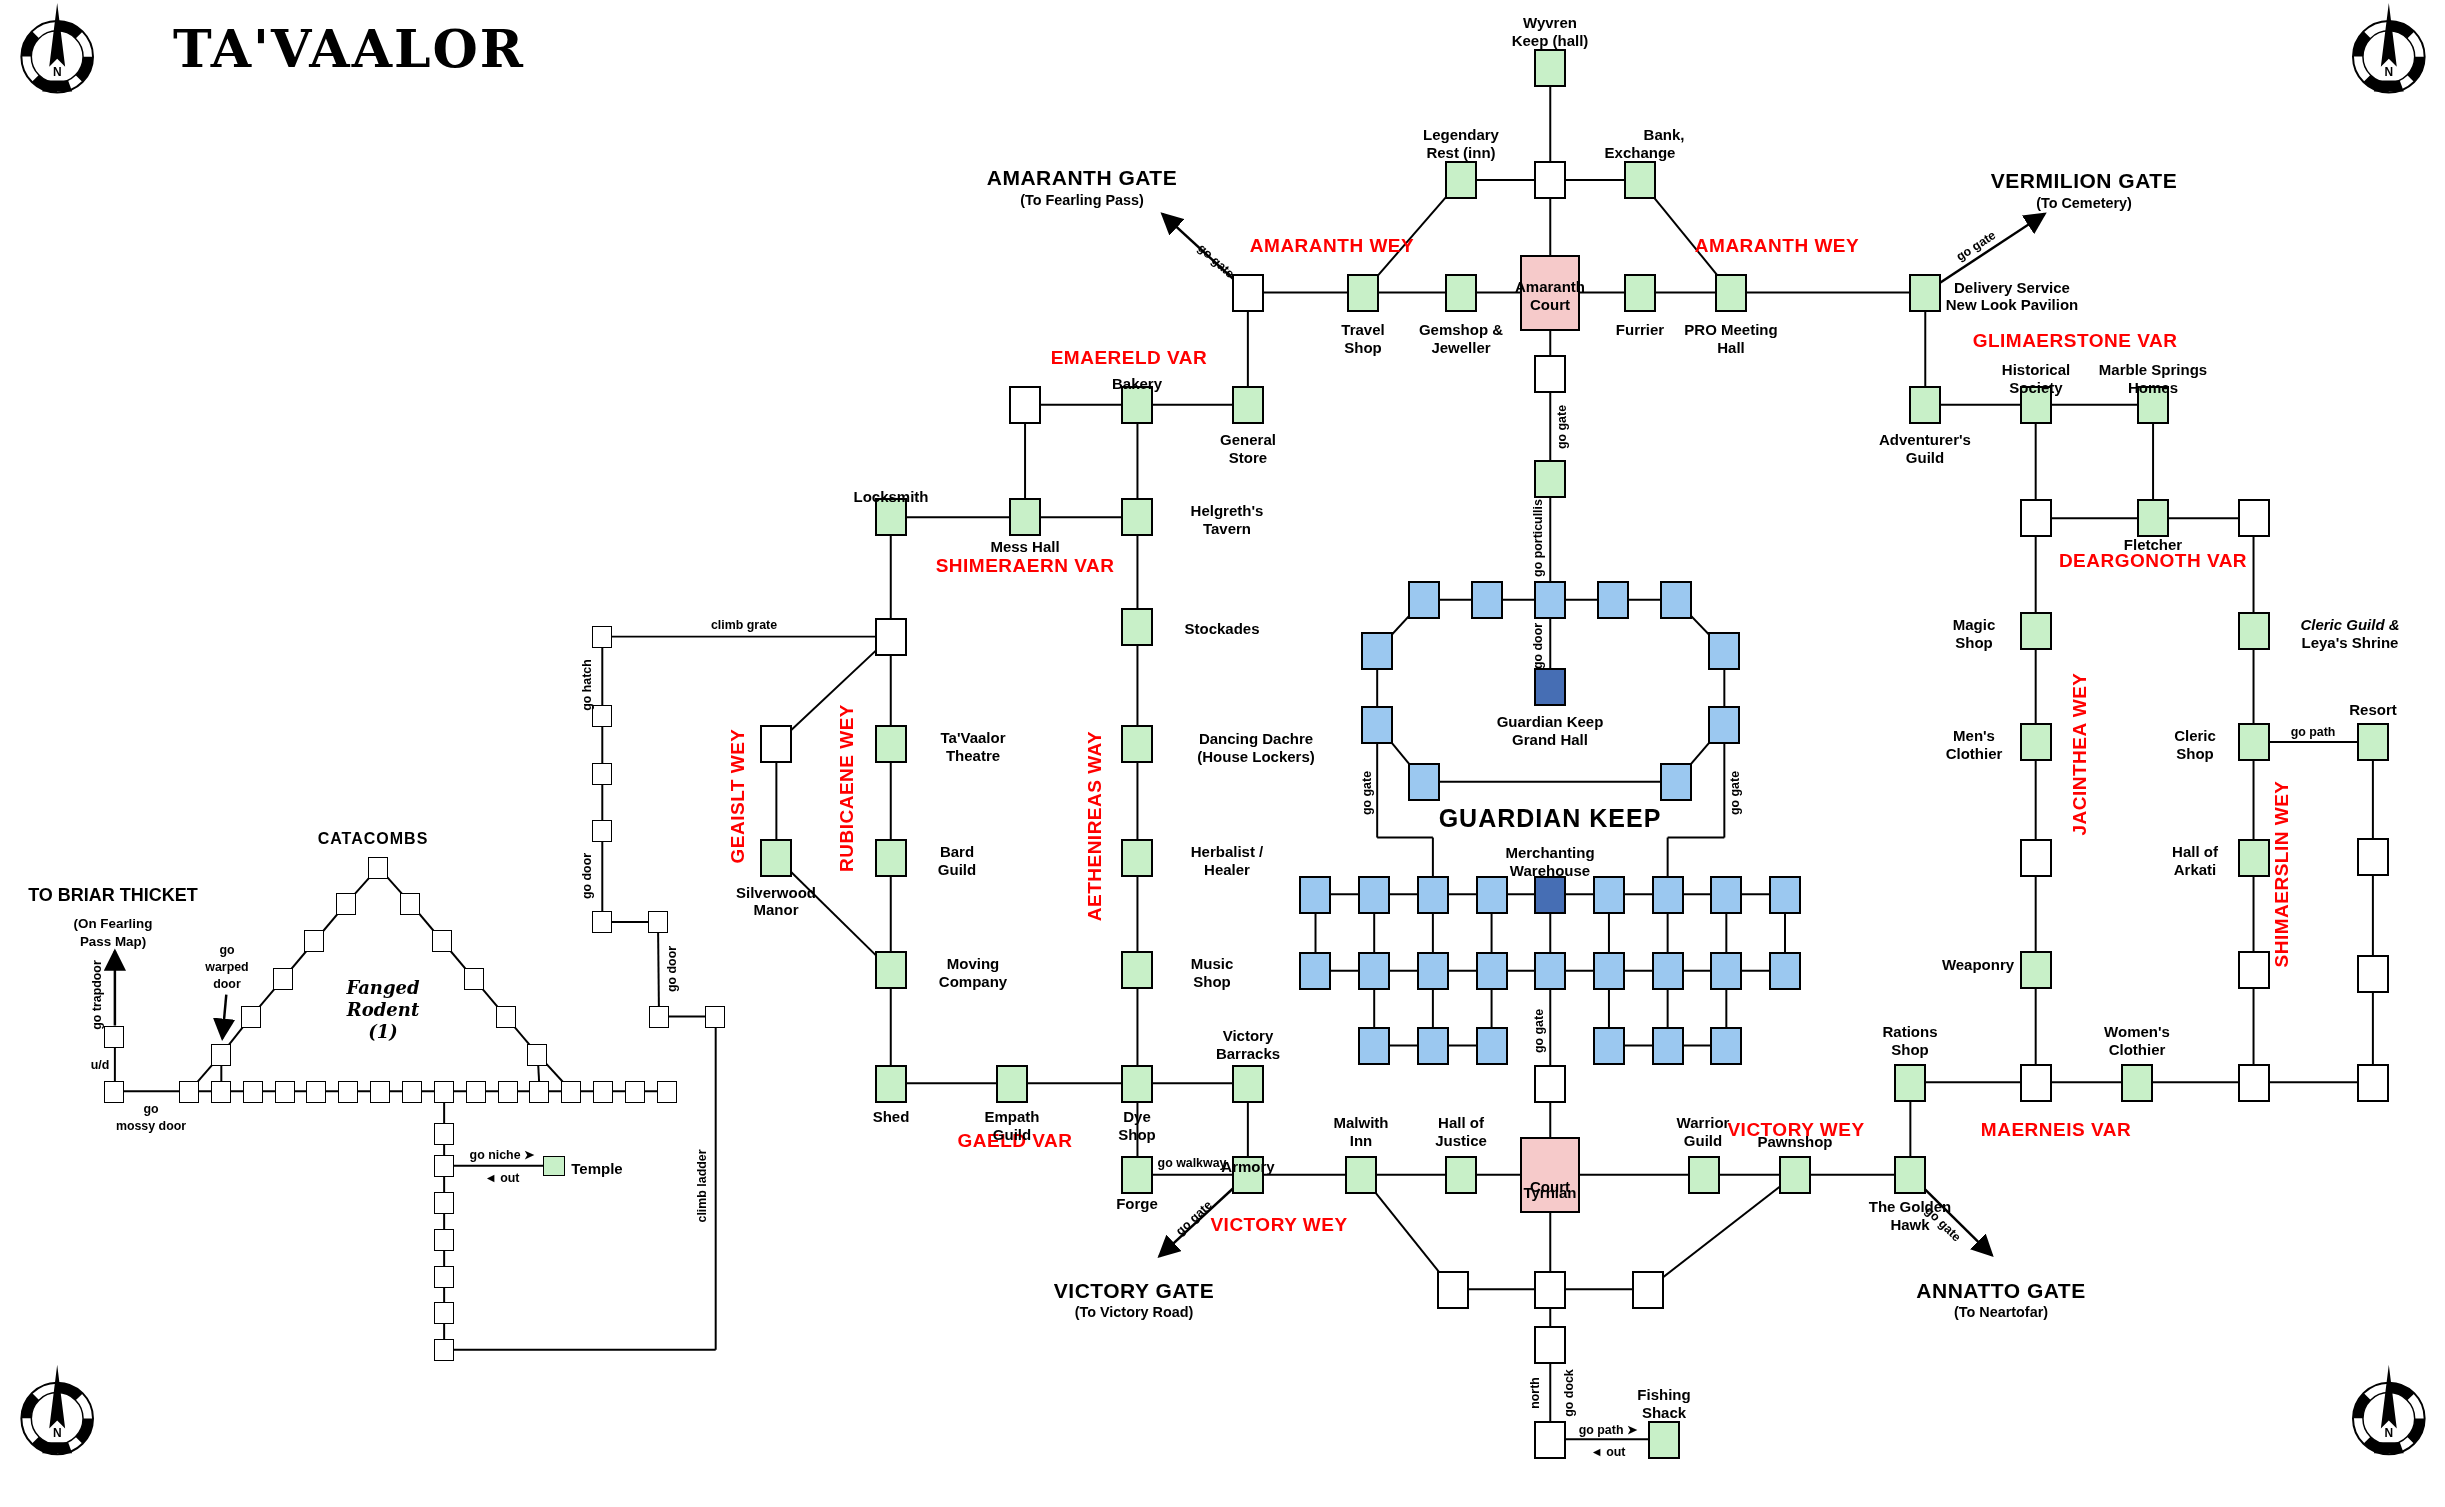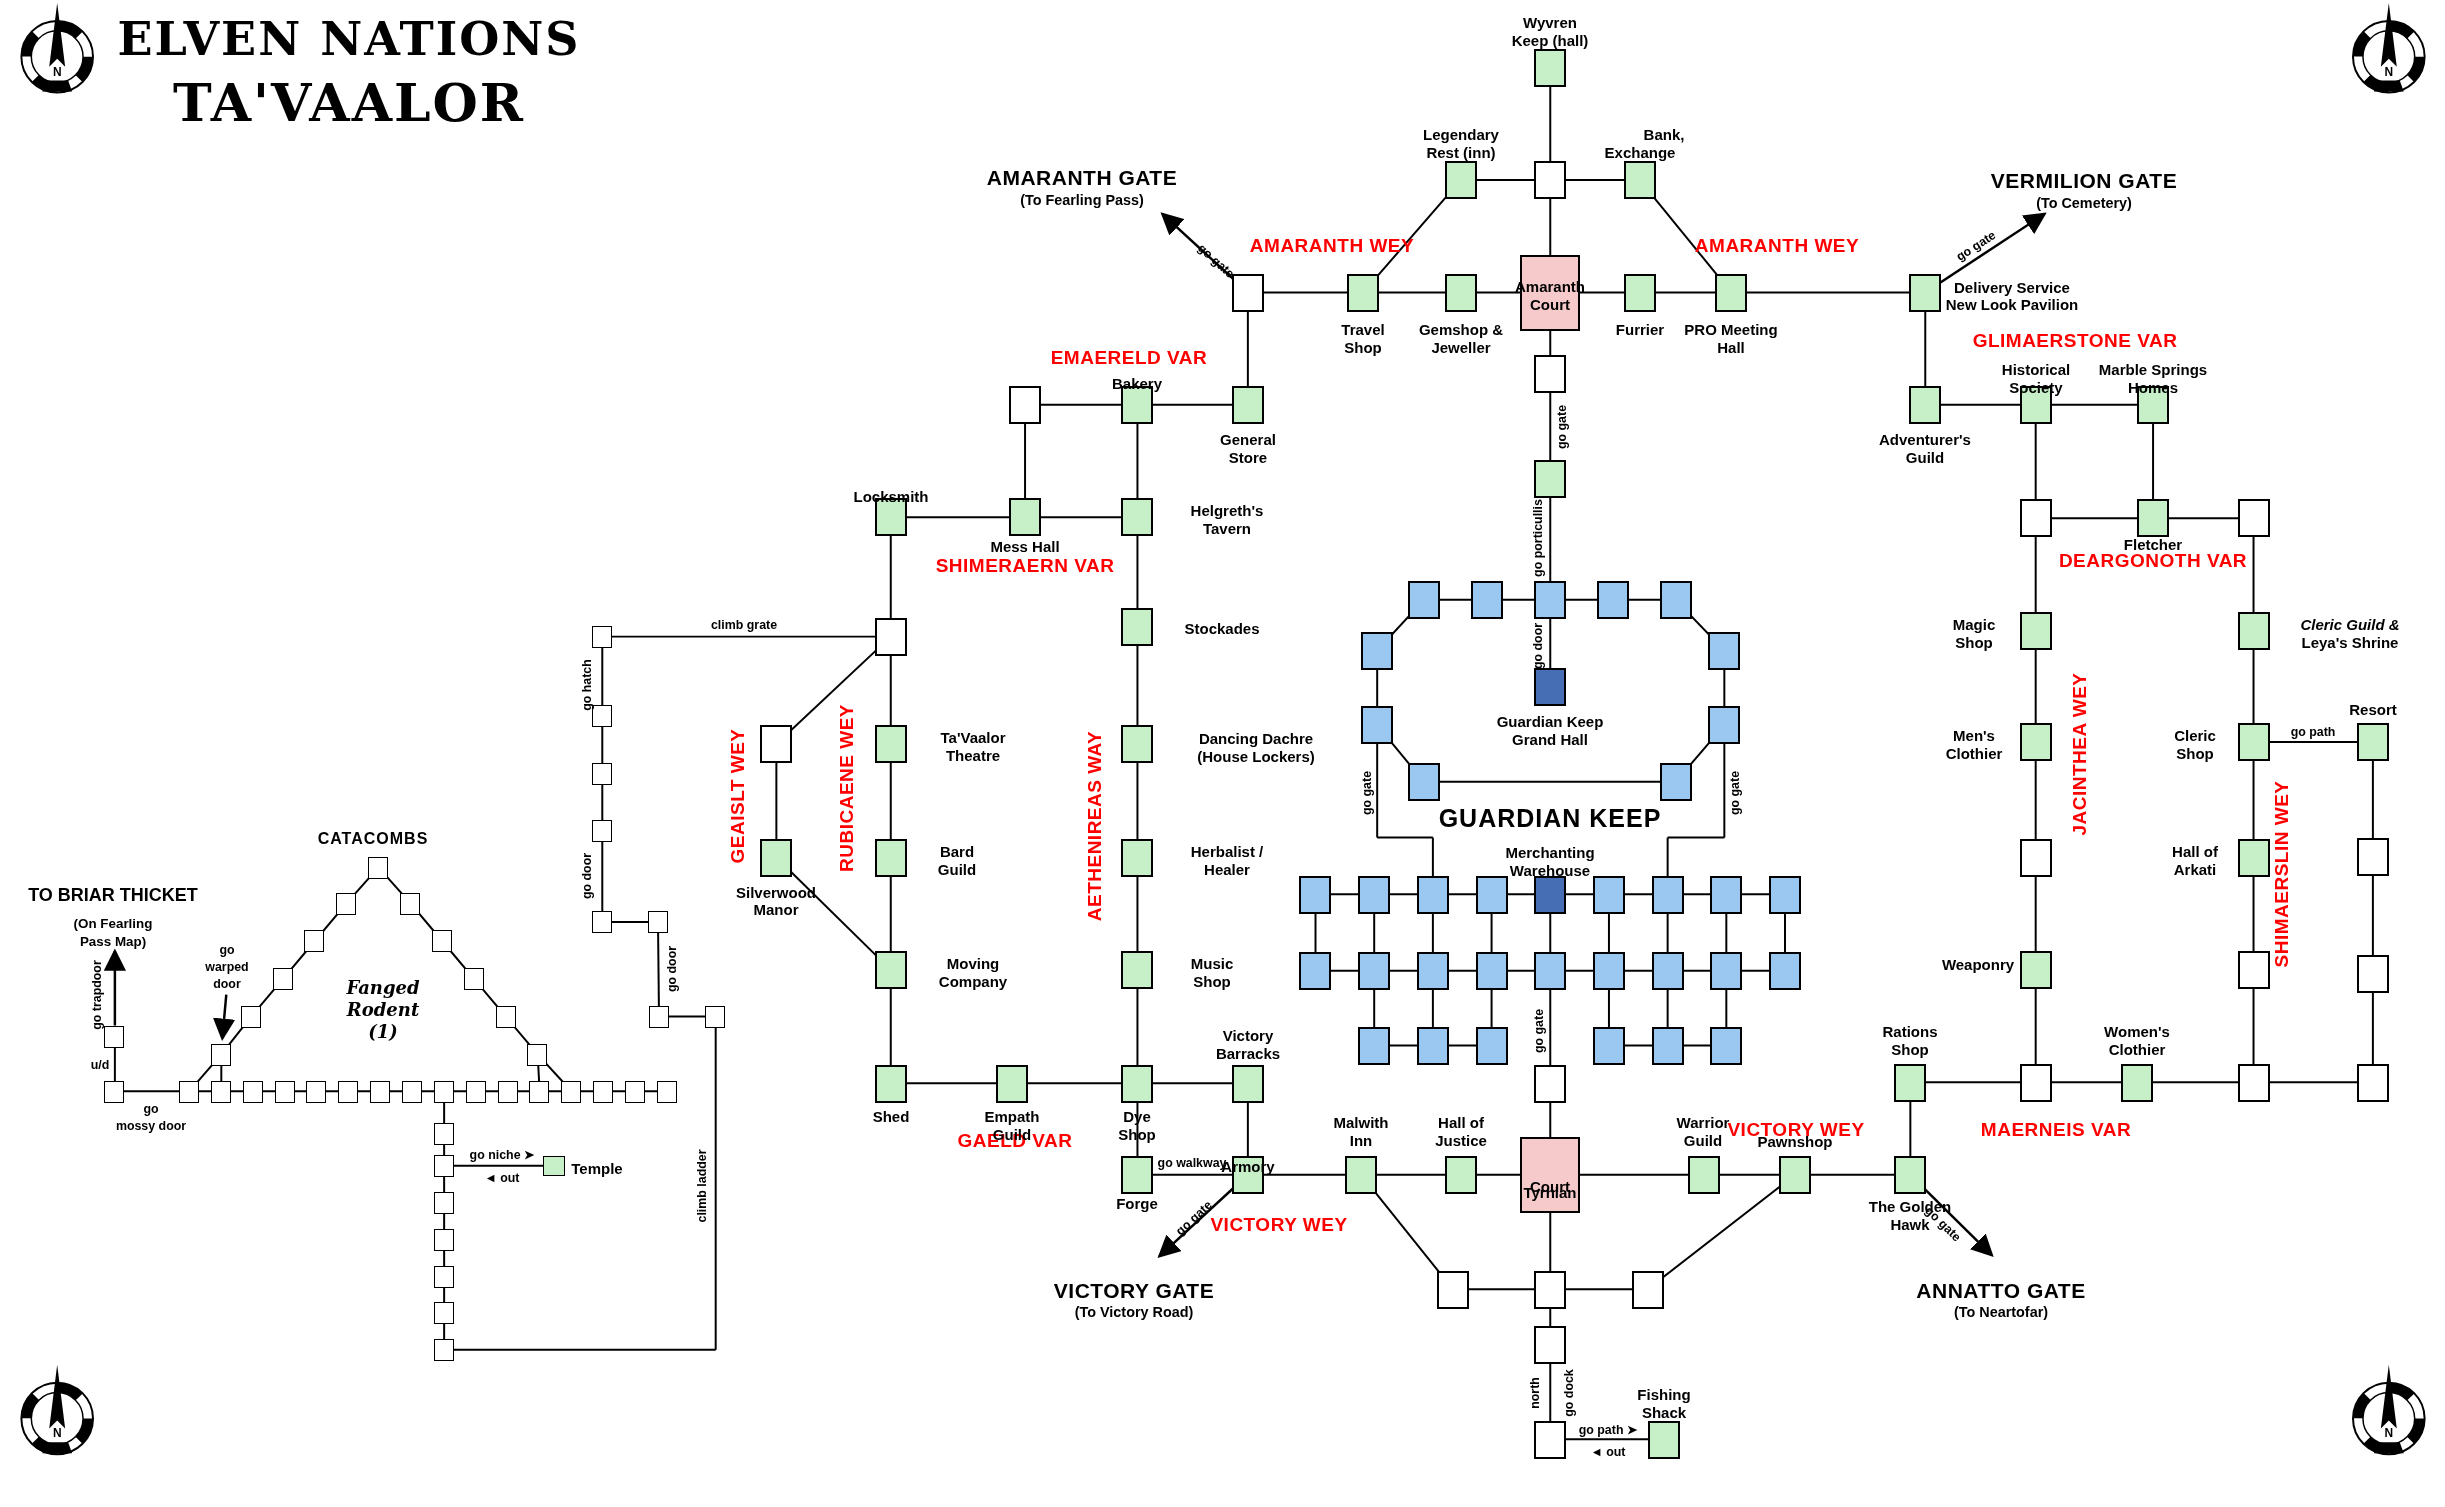--- a/index.html
+++ b/index.html
@@ -31,21 +31,20 @@
                font-family:"DejaVu Serif",serif;color:#000;}
   #title-line1{font-size:46px;font-weight:bold;letter-spacing:2px;}
   #title-line2{font-size:52px;font-weight:bold;letter-spacing:2px;margin-top:6px;}
   #credits{margin-top:22px;font-size:15px;font-weight:bold;line-height:19px;letter-spacing:0.3px;}
 </style>
 </head>
 <body>
 
 <div id="stage">
   <div id="title-block">
-    <div id="title-line1">ELVEN NATIONS</div>
     <div id="title-line2">TA'VAALOR</div>
   </div>
 <svg id="lines" width="2446" height="1507" viewBox="0 0 2458 1515">
       <defs>
         <marker id="ah" markerWidth="9" markerHeight="9" refX="8" refY="4.5" orient="auto">
           <path d="M0,0 L9,4.5 L0,9 z" fill="#000"></path>
         </marker>
       </defs>
       <line x1="1558" y1="68" x2="1558" y2="181" stroke="#000" stroke-width="2"></line>
       <line x1="1468" y1="181" x2="1648" y2="181" stroke="#000" stroke-width="2"></line>

